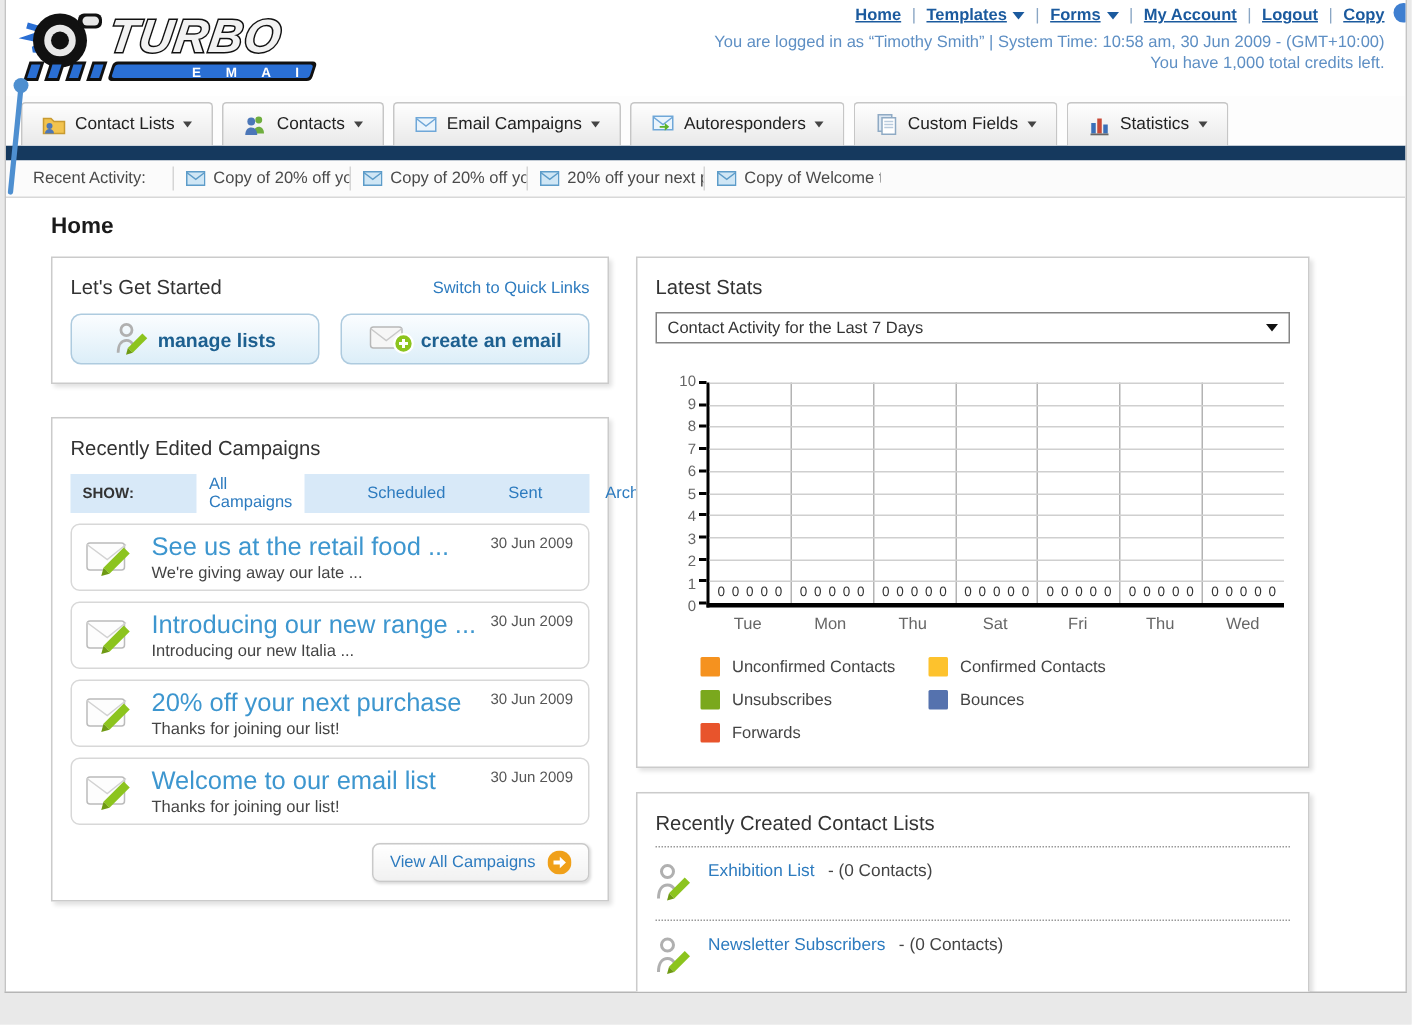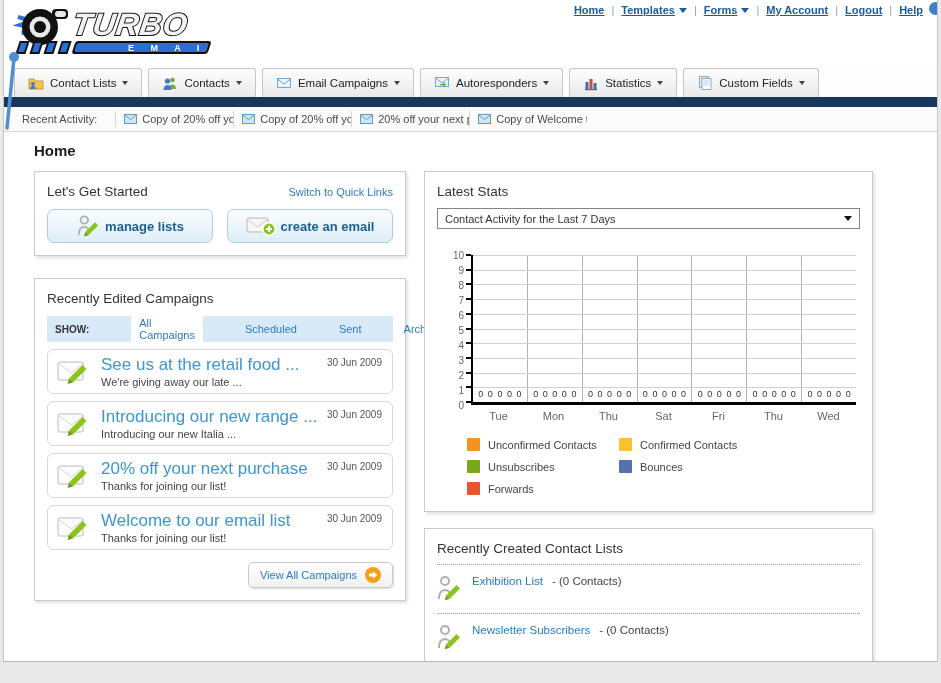--- a/index.html
+++ b/index.html
@@ -143,21 +143,25 @@
         <span class="sep">|</span>
         <a>
             <span>Forms</span>
             <span class="caret-navy"></span>
           </a>
         <span class="sep">|</span>
         <a>My Account</a>
         <span class="sep">|</span>
         <a>Logout</a>
         <span class="sep">|</span>
-        <a>Help</a>
+        <a>Copy</a>
+      </div>
+      <div class="session">
+        <div>You are logged in as “Timothy Smith” | System Time: 10:58 am, 30 Jun 2009 - (GMT+10:00)</div>
+        <div>You have 1,000 total credits left.</div>
       </div>
     </div>
   </div>
 
   <svg class="pin-left" width="16" height="84" viewBox="0 0 16 84">
     <line x1="10" y1="8" x2="3" y2="78" stroke="#4e8fd0" stroke-width="3.5" stroke-linecap="round"></line>
     <circle cx="10" cy="7" r="5" fill="#4e8fd0"></circle>
   </svg>
 
   <div class="navbar">
@@ -201,38 +205,38 @@
             <path d="M1.5 3l6.5 5 6.5-5" fill="none" stroke="#6fa7d8"></path>
             <path d="M8 13.5h4v-2.3l3.5 3-3.5 3v-2.3H8z" fill="#5cb327" transform="translate(-1,-2.5) scale(0.85)"></path>
           </svg>
       </span>
       <span>Autoresponders</span>
       <span class="caret-dark"></span>
     </div>
     <div class="nav-tab">
       <span class="icon">
         <svg width="16" height="16" viewBox="0 0 16 16">
+            <rect x="2.5" y="1.5" width="9" height="11" fill="#dce7f2" stroke="#8faac4"></rect>
+            <rect x="5" y="3.5" width="9" height="11" fill="#fff" stroke="#8faac4"></rect>
+            <path d="M6.5 6h6M6.5 8h6M6.5 10h6" stroke="#b9cbdd"></path>
+          </svg>
+      </span>
+      <span>Custom Fields</span>
+      <span class="caret-dark"></span>
+    </div>
+    <div class="nav-tab">
+      <span class="icon">
+        <svg width="16" height="16" viewBox="0 0 16 16">
             <rect x="2.5" y="7" width="3" height="7" fill="#3a6fb8"></rect>
             <rect x="6.5" y="4" width="3" height="10" fill="#c94a38"></rect>
             <rect x="10.5" y="8" width="3" height="6" fill="#3a6fb8"></rect>
             <rect x="2" y="14" width="12" height="1.2" fill="#666"></rect>
           </svg>
       </span>
       <span>Statistics</span>
-      <span class="caret-dark"></span>
-    </div>
-    <div class="nav-tab">
-      <span class="icon">
-        <svg width="16" height="16" viewBox="0 0 16 16">
-            <rect x="2.5" y="1.5" width="9" height="11" fill="#dce7f2" stroke="#8faac4"></rect>
-            <rect x="5" y="3.5" width="9" height="11" fill="#fff" stroke="#8faac4"></rect>
-            <path d="M6.5 6h6M6.5 8h6M6.5 10h6" stroke="#b9cbdd"></path>
-          </svg>
-      </span>
-      <span>Custom Fields</span>
       <span class="caret-dark"></span>
     </div>
   </div>
   <div class="navy-bar"></div>
 
   <div class="recent-bar">
     <span class="recent-label">Recent Activity:</span>
     <span class="recent-item">
       <span class="icon">
           <svg width="13" height="10" viewBox="0 0 13 10">

